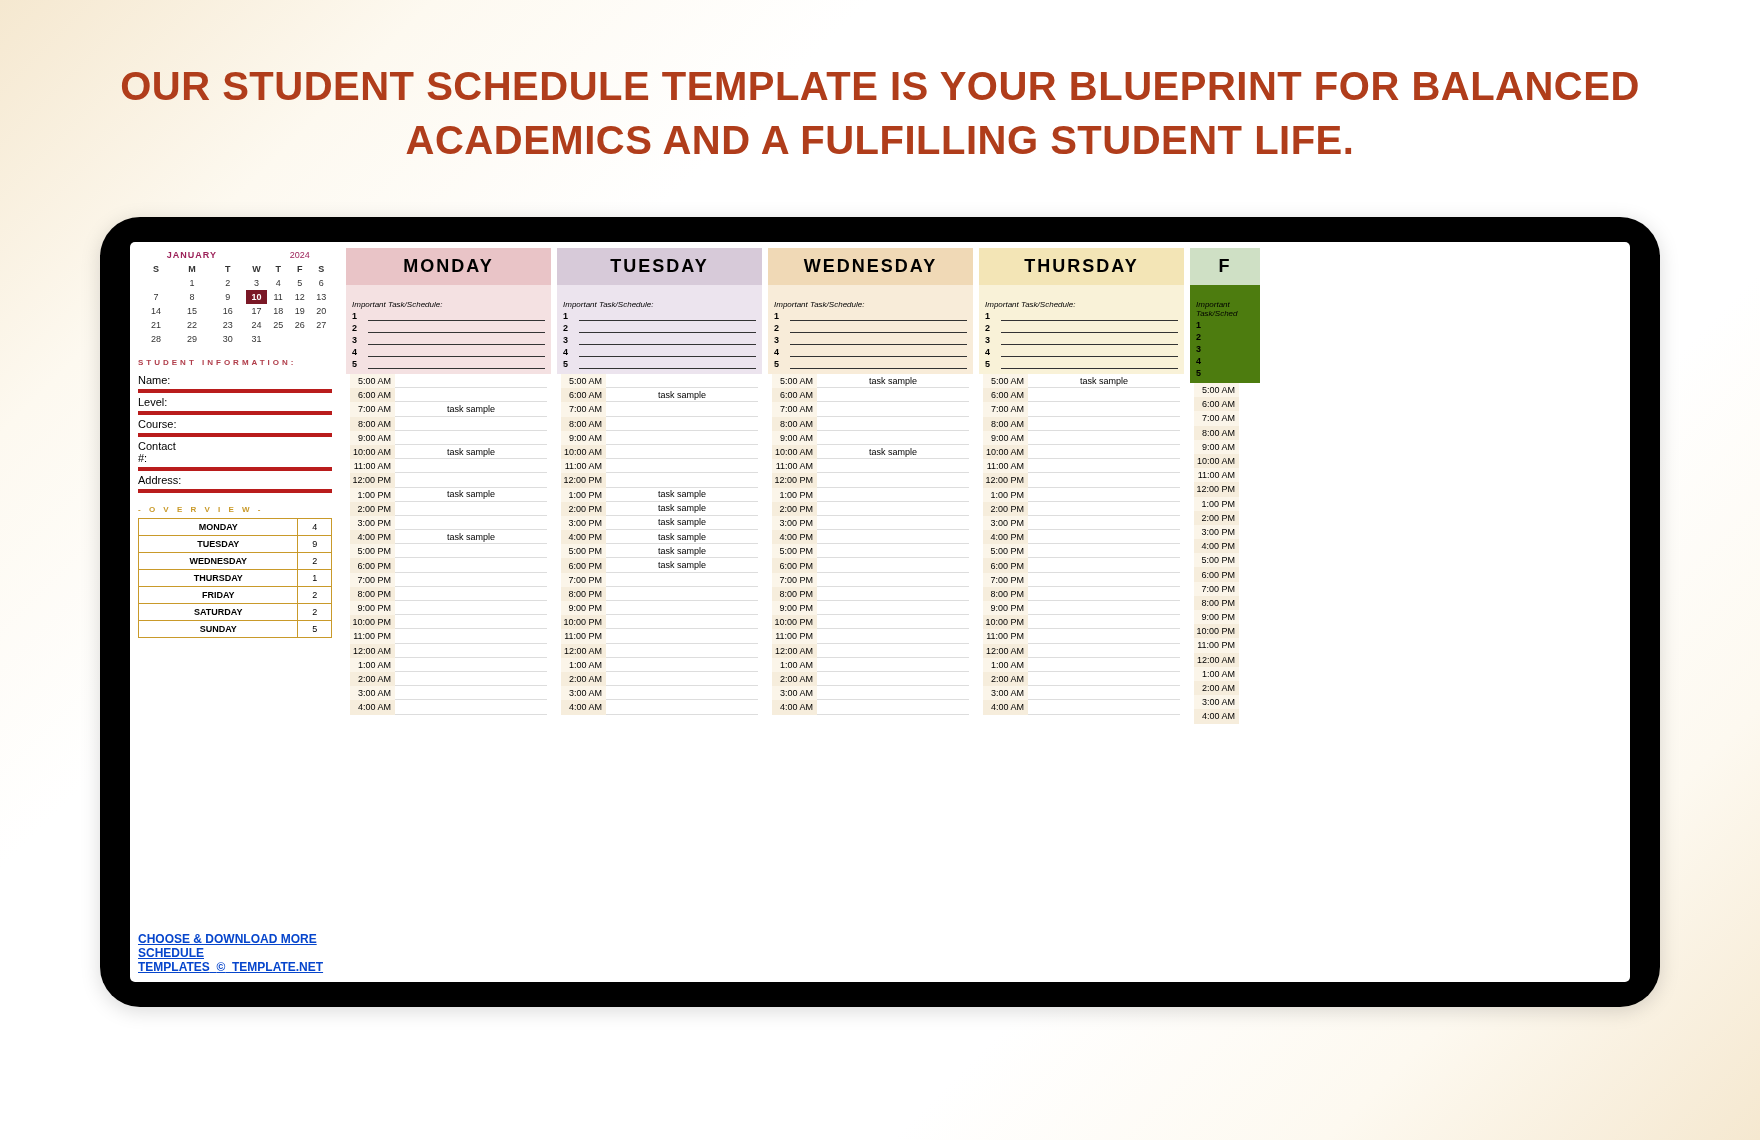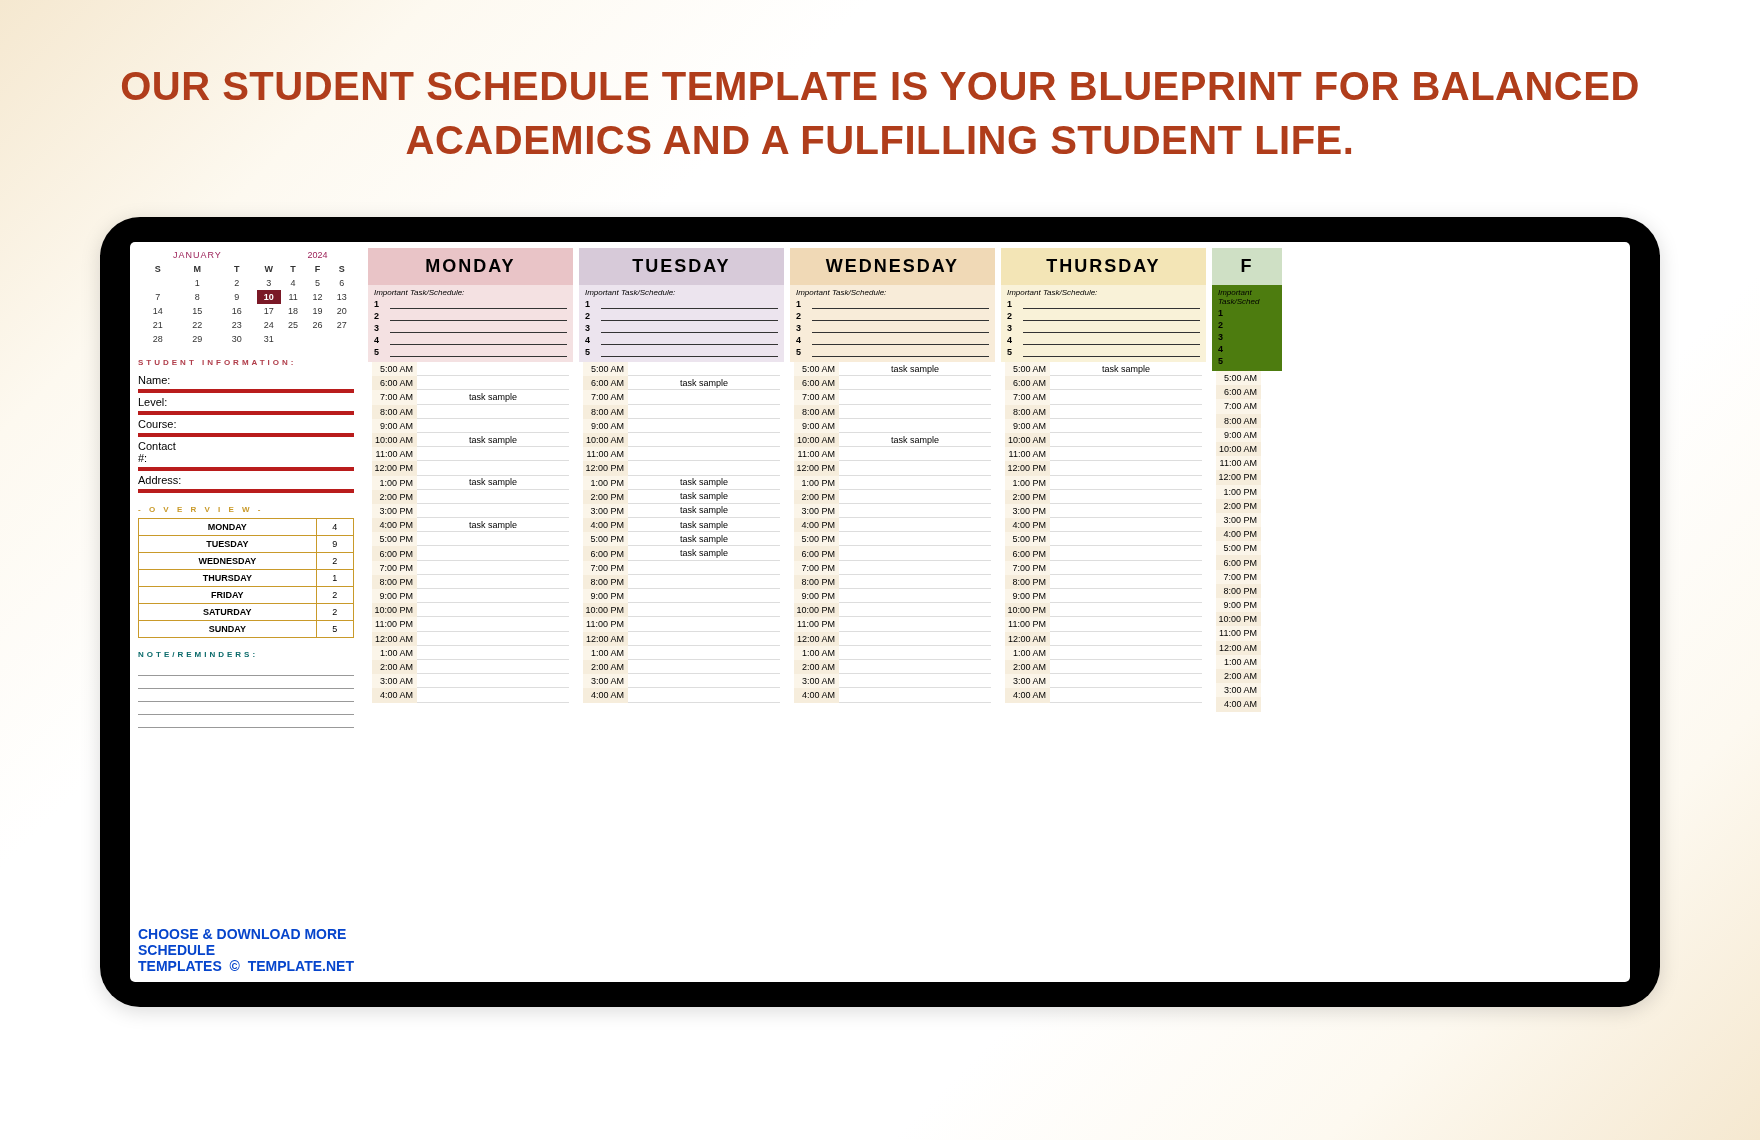--- a/index.html
+++ b/index.html
@@ -7,48 +7,48 @@
 .bg-wave{position:absolute;inset:0;background:linear-gradient(135deg,#f5e8d0 0%,#fdf9f0 15%,#fff 30%,#fff 70%,#fdf9f0 85%,#f5e8d0 100%);pointer-events:none}
 .hero{position:relative;text-align:center;padding:59px 100px 40px;font-size:40px;font-weight:700;color:#b03d1b;line-height:1.35;text-transform:uppercase;letter-spacing:.5px}
 .tablet{position:relative;margin:10px auto 0;width:1560px;height:790px;background:#000;border-radius:40px;padding:25px 30px;box-shadow:0 4px 20px rgba(0,0,0,.15)}
 .screen{width:100%;height:100%;background:#fff;border-radius:5px;overflow:hidden;display:flex;font-size:10px}
 
 
 .side{flex:0 0 210px;padding:6px 8px 4px;display:flex;flex-direction:column}
 .cal{width:100%;border-collapse:collapse;font-size:9px;color:#333}
 .cal th{padding:2px 0;font-weight:700}
 .cal td{text-align:center;padding:2px 0}
-.cal .mn{color:#9c2158;font-weight:400;letter-spacing:1px}
+.cal .mn{color:#9c2158;font-weight:700;letter-spacing:1px}
 .cal .yr{color:#9c2158;font-weight:400}
 .cal .today{background:#7a1826;color:#fff;font-weight:700}
 .sec{margin-top:8px}
 .sec-ttl{font-size:8px;font-weight:700;letter-spacing:3px;padding:4px 0}
 .ttl-info{color:#b03d4a}
 .ttl-ov{color:#c99a2a}
 .ttl-note{color:#0a6a6a}
 .info-row{display:flex;align-items:flex-start;font-size:11px;padding:3px 0;border-bottom:4px solid #b91c1c}
 .info-row .lbl{flex:0 0 50px}
 .ov{width:100%;border-collapse:collapse;font-size:9px;border:1px solid #c99a2a}
 .ov td{padding:3px 4px;border:1px solid #c99a2a}
 .ov td:first-child{font-weight:700;text-align:center}
 .ov td:last-child{text-align:center}
 .note-ln{border-bottom:1px solid #999;height:13px}
-.link{margin-top:auto;font-size:14px;color:#0645cc;font-weight:700;padding:4px 0}
+.link{margin-top:auto;font-size:12px;color:#0645cc;text-decoration:underline;font-weight:700;padding:4px 0}
 
 
 .days{flex:1;display:flex;gap:6px;padding:6px 6px 4px;overflow:hidden}
 .day{flex:0 0 205px;display:flex;flex-direction:column}
 .day:last-child{flex:0 0 70px}
 .dh{text-align:center;font-size:18px;font-weight:600;letter-spacing:2px;padding:8px 0}
 .mon .dh{background:#e9c4c7}
 .tue .dh{background:#d7cad9}
 .wed .dh{background:#f0d9b6}
 .thu .dh{background:#f3e5b6}
 .fri .dh{background:#cfe0c5}
-.imp{padding:2px 6px 4px;font-size:9px}
+.imp{padding:14px 6px 4px;font-size:9px}
 .mon .imp{background:#f4e1e2}
 .tue .imp{background:#ece4ee}
 .wed .imp{background:#f8ecd9}
 .thu .imp{background:#f9f2d8}
 .fri .imp{background:#4d7c0f}
 .imp-lbl{font-style:italic;font-size:8px;padding:1px 0}
 .imp-row{display:flex;align-items:center;gap:4px;padding:1px 0}
 .imp-row .n{flex:0 0 12px;font-weight:700}
 .imp-row .ln{flex:1;border-bottom:1px solid #333;height:9px}
 .slots{display:flex;flex-direction:column}
@@ -186,28 +186,20 @@
                 <td>2</td>
               </tr>
               <tr>
                 <td>SUNDAY</td>
                 <td>5</td>
               </tr>
             </tbody>
           </table>
   </div>
 
-  <div class="sec">
-    <div class="sec-ttl ttl-note">NOTE/REMINDERS:</div>
-    <div class="note-ln"></div>
-    <div class="note-ln"></div>
-    <div class="note-ln"></div>
-    <div class="note-ln"></div>
-    <div class="note-ln"></div>
-  </div>
 
   <div class="link">
     <span>CHOOSE &amp; DOWNLOAD MORE SCHEDULE TEMPLATES</span>&nbsp;&nbsp;<span>©</span>&nbsp;&nbsp;<span>TEMPLATE.NET</span>
   </div>
 </div>
 
 <div class="days" id="days">
         <div class="day mon">
           <div class="dh">MONDAY</div>
           <div class="imp">

